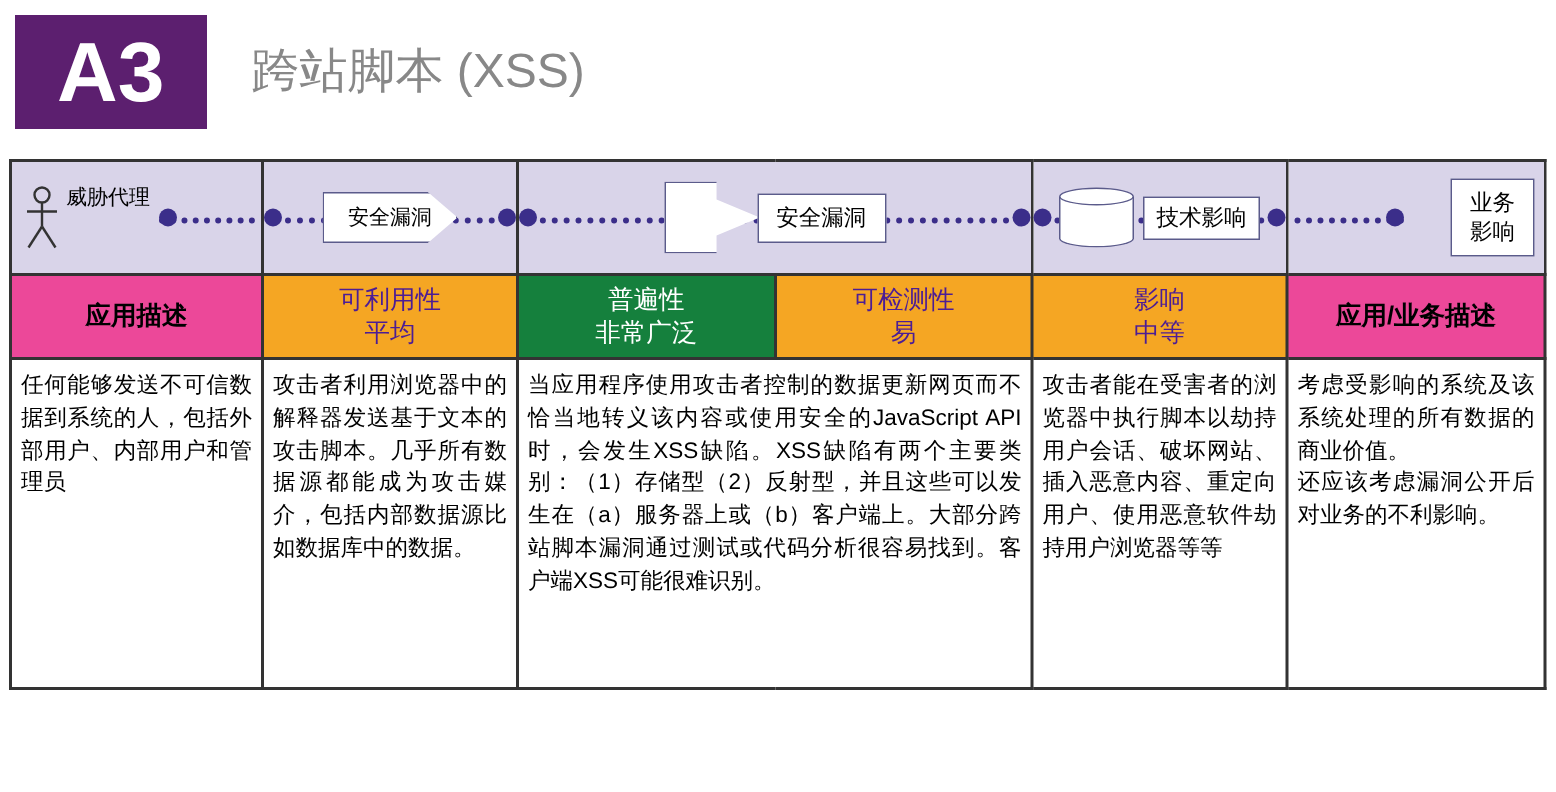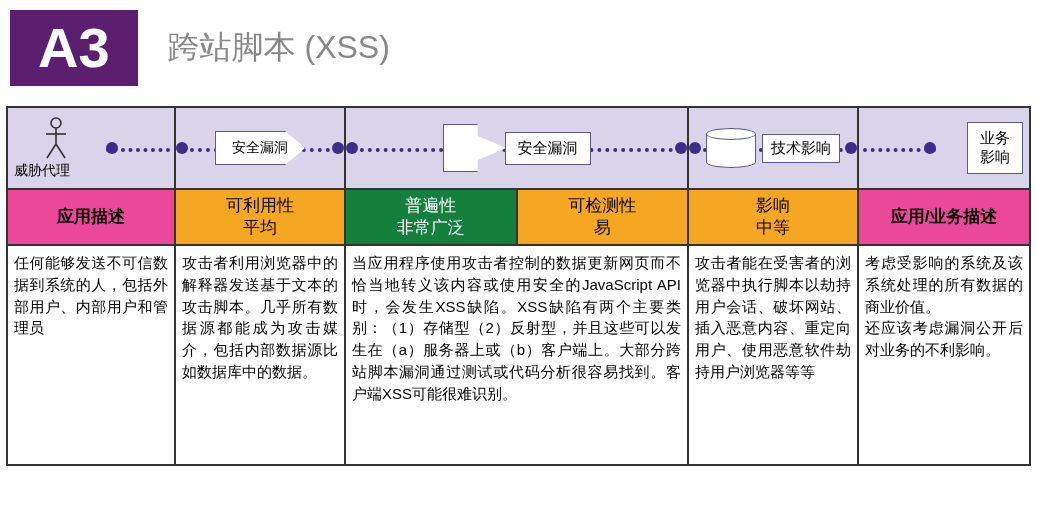--- a/index.html
+++ b/index.html
@@ -5,36 +5,36 @@
 *{box-sizing:border-box;margin:0;padding:0;}
 body{font-family:"Microsoft YaHei","PingFang SC",Arial,sans-serif;background:#fff;width:1037px;}
 .header{display:flex;align-items:center;padding:10px 0 20px 10px;gap:30px;}
 .badge{background:#5C1F6F;color:#fff;font-size:56px;font-weight:bold;padding:10px 28px;line-height:1;}
 .title{font-size:32px;color:#888;font-weight:400;}
 .table{width:1025px;margin:0 6px;border-collapse:collapse;border:2px solid #333;}
 .table td{border:2px solid #333;vertical-align:top;padding:0;}
 .flow-row td{background:#D9D4E9;height:76px;position:relative;padding:8px 6px;vertical-align:middle;}
 .hdr-row td{height:56px;text-align:center;font-size:17px;vertical-align:middle;line-height:1.3;}
 .hdr-white{background:#ec4899;font-weight:bold;}
-.hdr-orange{background:#F5A623;color:#000000;}
+.hdr-orange{background:#F5A623;color:#4c1d95;}
 .hdr-magenta{background:#15803d;color:#fff;}
 .body-row td{background:#fff;font-size:15px;line-height:1.45;padding:6px 6px 40px 6px;text-align:justify;height:220px;}
 .flow-cell{display:flex;align-items:center;justify-content:center;height:100%;position:relative;}
 .flow-box{background:#fff;border:1.5px solid #5B5B8B;padding:6px 12px;font-size:15px;text-align:center;position:relative;z-index:2;}
 .dot-line{position:absolute;top:50%;height:0;border-top:4px dotted #3B2E8A;z-index:1;}
 .dot-line.full{left:0;right:0;}
 .circle{width:12px;height:12px;border-radius:50%;background:#3B2E8A;position:absolute;top:50%;transform:translateY(-50%);z-index:2;}
 .stick{width:28px;height:44px;position:relative;}
 .stick svg{width:28px;height:44px;}
 .arrow-shape{width:90px;height:34px;background:#fff;border:1.5px solid #5B5B8B;position:relative;display:flex;align-items:center;justify-content:center;font-size:14px;z-index:2;clip-path:polygon(0 0,78% 0,100% 50%,78% 100%,0 100%);}
 .arrow-shape-long{width:64px;height:48px;background:#fff;border:1.5px solid #5B5B8B;z-index:2;clip-path:polygon(0 0,55% 0,55% 25%,100% 50%,55% 75%,55% 100%,0 100%);}
 .cyl{width:50px;height:40px;position:relative;z-index:2;}
 .cyl-top{position:absolute;top:0;left:0;right:0;height:12px;border:1.5px solid #5B5B8B;border-radius:50%;background:#fff;}
 .cyl-body{position:absolute;top:6px;left:0;right:0;bottom:0;border:1.5px solid #5B5B8B;border-top:none;border-radius:0 0 25px 25px / 0 0 6px 6px;background:#fff;}
-.agent-wrap{display:flex;flex-direction:column;align-items:flex-end;gap:2px;}
+.agent-wrap{display:flex;flex-direction:row;align-items:flex-start;gap:2px;}
 .agent-label{font-size:14px;}
 .col1{width:168px;}.col2{width:170px;}.col3{width:170px;}.col5{width:170px;}.col6{width:172px;}
 </style>
 </head>
 <body>
 
 <div class="header">
   <div class="badge">A3</div>
   <div class="title">跨站脚本 (XSS)</div>
 </div>

